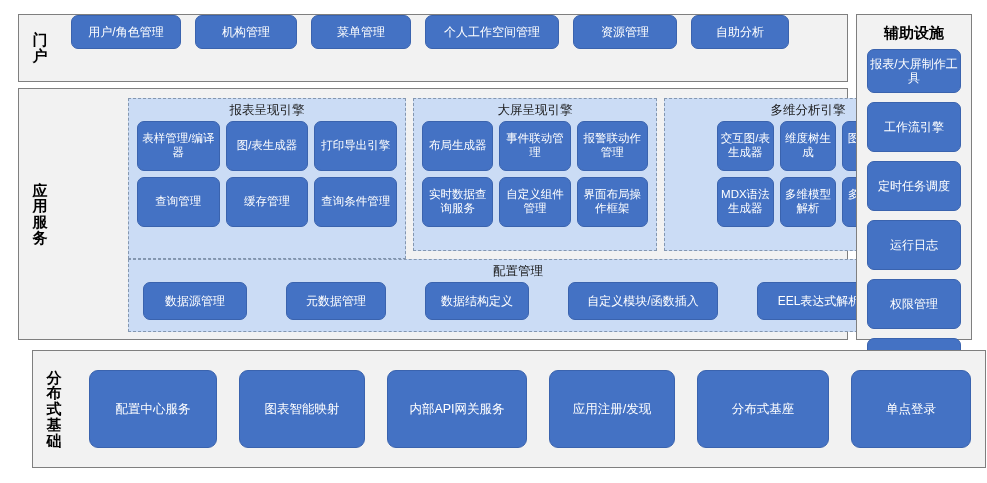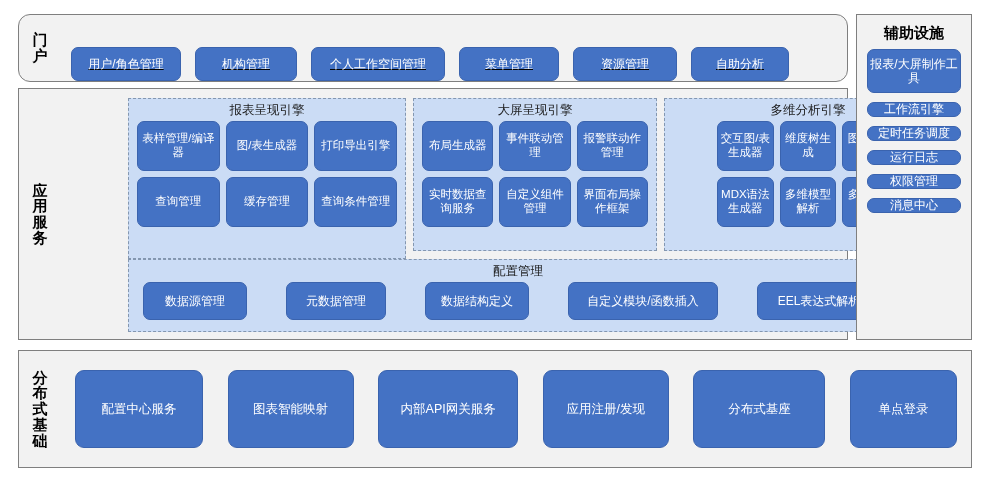--- a/index.html
+++ b/index.html
@@ -67,30 +67,29 @@
     justify-content: center;
     text-align: center;
     font-size: 11.5px;
     line-height: 1.18;
     padding: 1px 2px;
   }
 
   
   #portal-panel {
     left: 18px; top: 14px;
-    width: 830px; height: 68px; border-radius: 12px;
+    width: 830px; height: 68px;
   }
   #portal-row {
     position: absolute;
     left: 52px; top: 0; right: 8px; bottom: 0;
     display: flex;
-    align-items: flex-end;
+    align-items: flex-start;
     gap: 14px;
     padding-right: 6px;
-    text-decoration: underline;
   }
   #portal-row .node {
     height: 34px;
     font-size: 12px;
   }
   .pw1 { width: 110px; }
   .pw2 { width: 102px; }
   .pw3 { width: 100px; }
   .pw4 { width: 134px; }
   .pw5 { width: 104px; }
@@ -172,28 +171,28 @@
   }
   #aux-list {
     display: flex;
     flex-direction: column;
     align-items: center;
     gap: 9px;
     padding: 0 8px;
   }
   #aux-list .node {
     width: 94px;
-    height: 15px;
+    height: 50px;
     font-size: 12px;
   }
   #aux-list .node.tall { height: 44px; }
 
   
   #dist-panel {
-    left: 18px; top: 350px;
+    left: 32px; top: 350px;
     width: 954px; height: 118px;
   }
   #dist-row {
     position: absolute;
     left: 52px; top: 0; right: 10px; bottom: 0;
     display: flex;
     align-items: center;
     justify-content: space-between;
     gap: 0;
     padding: 0 4px;
@@ -201,36 +200,36 @@
   #dist-row .node {
     height: 78px;
     font-size: 12.5px;
     border-radius: 9px;
   }
   .dw1 { width: 128px; }
   .dw2 { width: 126px; }
   .dw3 { width: 140px; }
   .dw4 { width: 126px; }
   .dw5 { width: 132px; }
-  .dw6 { width: 107px; }
+  .dw6 { width: 120px; }
 </style>
 </head>
 <body>
 
 <div id="diagram">
 
   <div class="panel" id="portal-panel">
     <div class="band-label">
       <span class="stack">门户</span>
     </div>
     <div id="portal-row">
       <div class="node pw1">用户/角色管理</div>
       <div class="node pw2">机构管理</div>
+      <div class="node pw3">菜单管理</div>
       <div class="node pw4">个人工作空间管理</div>
-      <div class="node pw3">菜单管理</div>
       <div class="node pw5">资源管理</div>
       <div class="node pw6">自助分析</div>
     </div>
   </div>
 
   <div class="panel" id="app-panel">
     <div class="band-label">
       <span class="stack">应用服务</span>
     </div>
 

